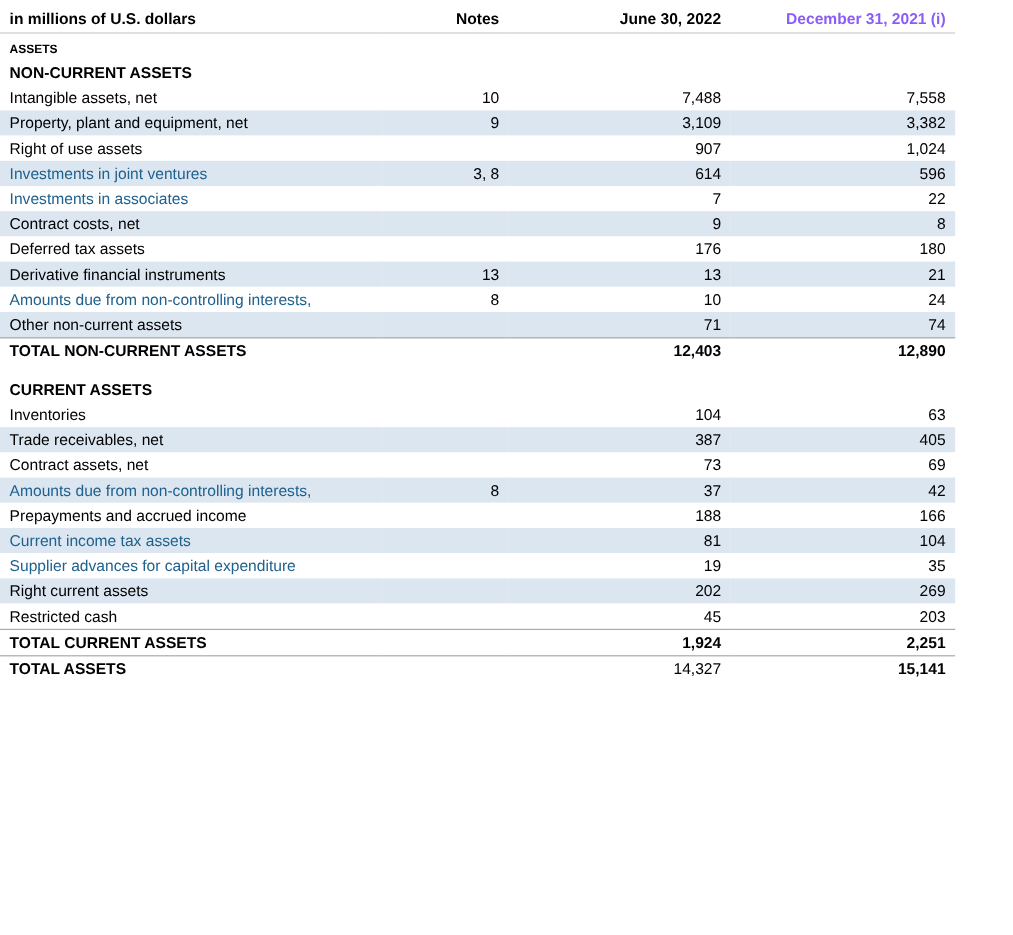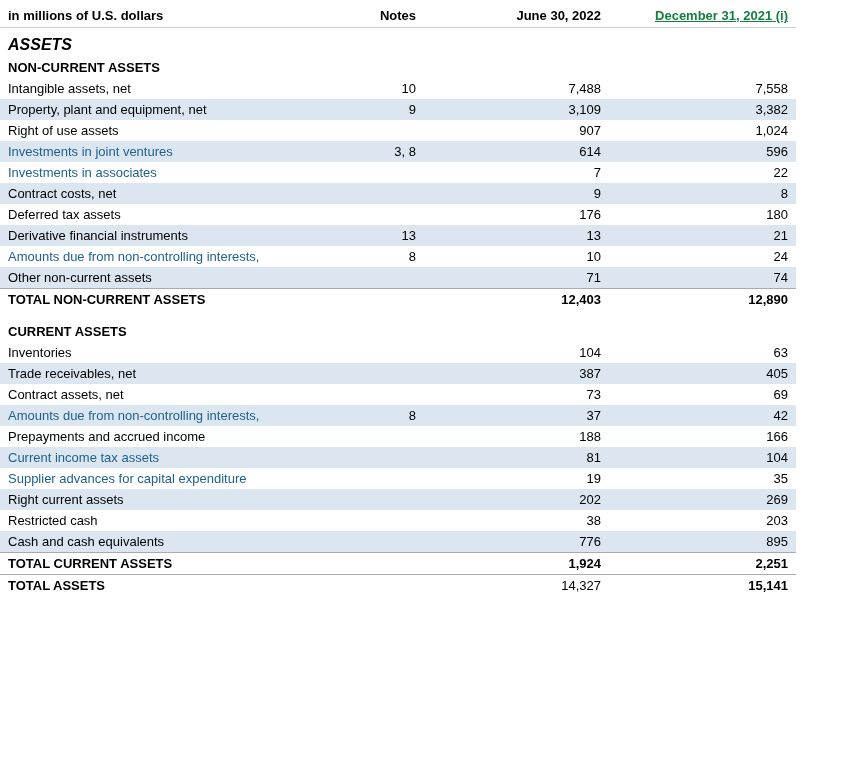--- a/index.html
+++ b/index.html
@@ -32,22 +32,21 @@
     }
     thead tr th.col-notes-h,
     thead tr th.col-june-h,
     thead tr th.col-dec-h {
       text-align: right;
     }
     thead tr th.col-june-h {
       color: #000000;
     }
     thead tr th.col-dec-h {
-      color: #15803d;
-      text-decoration: underline;
+      color: #8b5cf6;
     }
 
     tbody tr td {
       padding: 3px 8px;
       vertical-align: middle;
     }
     tbody tr td.col-notes-d,
     tbody tr td.col-june-d,
     tbody tr td.col-dec-d {
       text-align: right;
@@ -96,21 +95,21 @@
     <thead>
       <tr>
         <th class="col-label-h">in millions of U.S. dollars</th>
         <th class="col-notes-h">Notes</th>
         <th class="col-june-h">June 30, 2022</th>
         <th class="col-dec-h">December 31, 2021 (i)</th>
       </tr>
     </thead>
     <tbody id="table-body">
     <tr class="row-section-header">
-          <td colspan="4" style="font-weight:bold;font-size:16px;font-style:italic;">ASSETS</td>
+          <td colspan="4" style="font-weight:bold;font-size:10px;">ASSETS</td>
         </tr>
         <tr class="row-category-header">
           <td colspan="4" style="font-weight:bold;">NON-CURRENT ASSETS</td>
         </tr>
         <tr class="row-odd">
     <td class="">Intangible assets, net</td>
     <td class="col-notes-d">10</td>
     <td class="col-june-d">7,488</td>
     <td class="col-dec-d">7,558</td>
   </tr>
@@ -224,28 +223,22 @@
   </tr>
         <tr class="row-even">
     <td class="">Right current assets</td>
     <td class="col-notes-d"></td>
     <td class="col-june-d">202</td>
     <td class="col-dec-d">269</td>
   </tr>
         <tr class="row-odd">
     <td class="">Restricted cash</td>
     <td class="col-notes-d"></td>
-    <td class="col-june-d">38</td>
+    <td class="col-june-d">45</td>
     <td class="col-dec-d">203</td>
-  </tr>
-        <tr class="row-even">
-    <td class="">Cash and cash equivalents</td>
-    <td class="col-notes-d"></td>
-    <td class="col-june-d">776</td>
-    <td class="col-dec-d">895</td>
   </tr>
         <tr class="row-total">
       <td style="font-weight:bold;">TOTAL CURRENT ASSETS</td>
       <td class="col-notes-d"></td>
       <td class="col-june-d" style="font-weight:bold;">1,924</td>
       <td class="col-dec-d" style="font-weight:bold;">2,251</td>
     </tr>
         <tr class="row-total">
       <td style="font-weight:bold;">TOTAL ASSETS</td>
       <td class="col-notes-d"></td>

